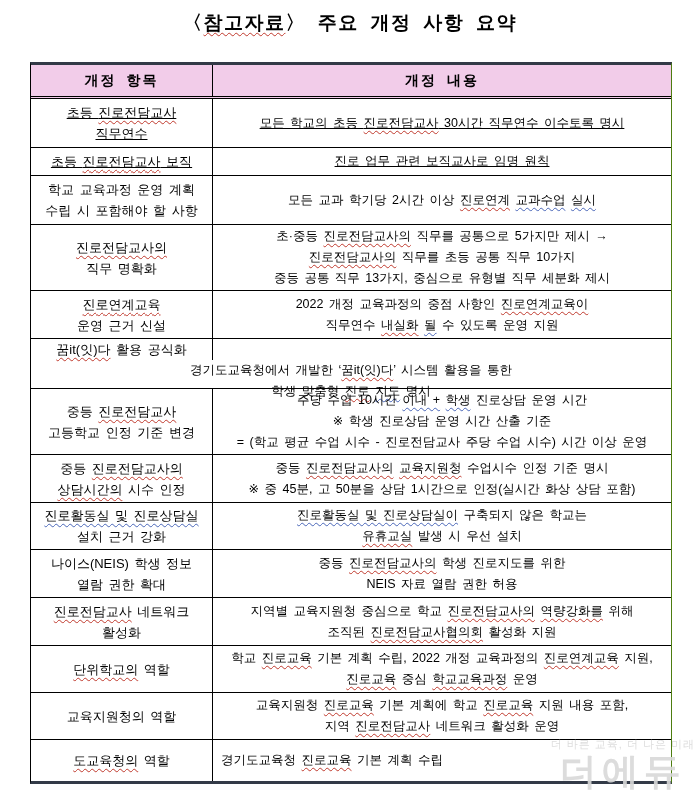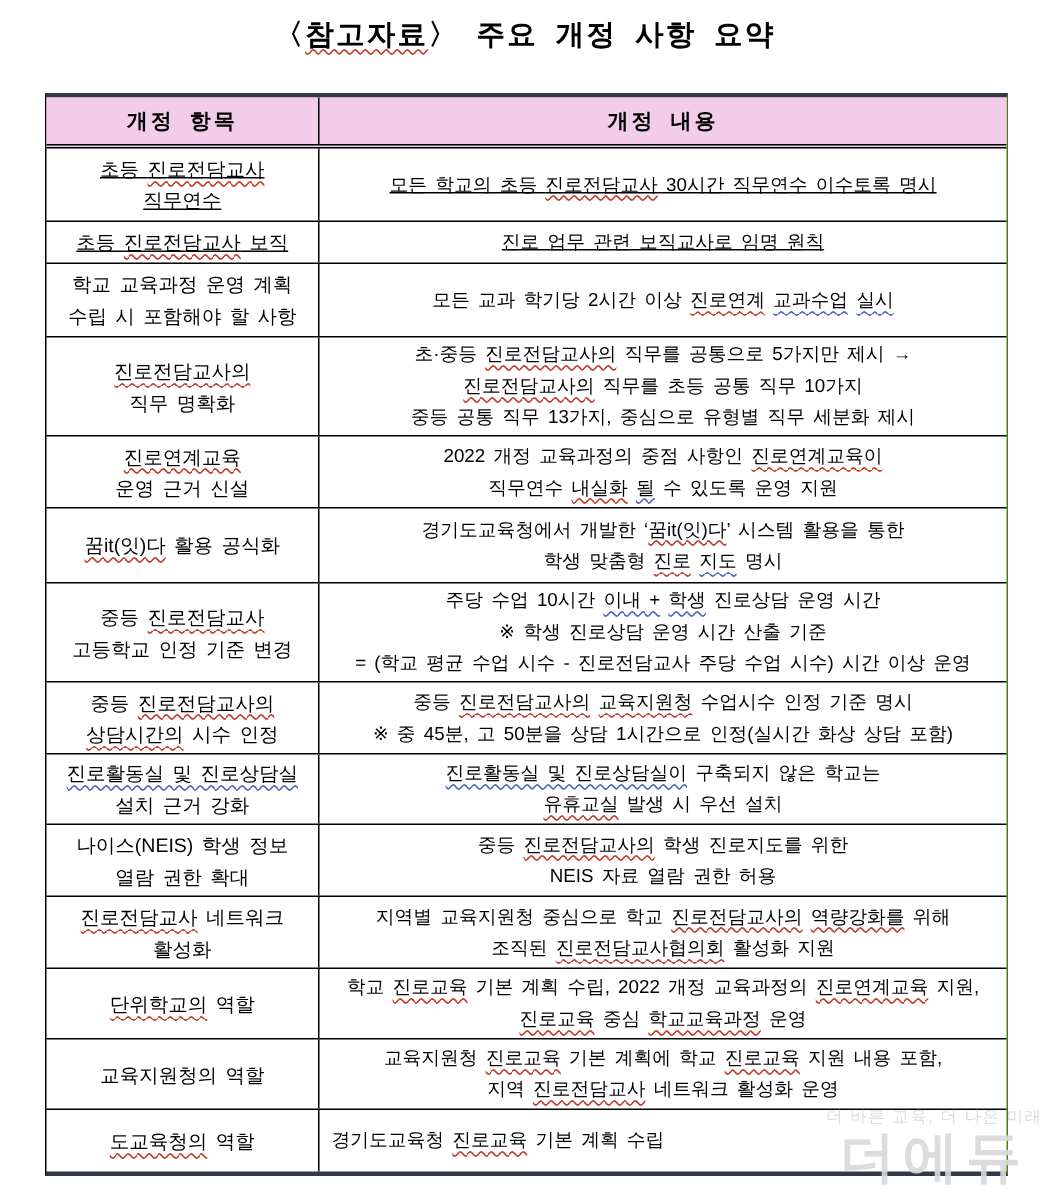--- a/index.html
+++ b/index.html
@@ -104,21 +104,21 @@
       <div class="row" style="height: 48px;">
         <div class="cell cell-item">
           <div><span class="sq-r">진로연계교육</span></div>
           <div><span>운영 근거 신설</span></div>
         </div>
         <div class="cell cell-content">
           <div><span>2022 개정 교육과정의 중점 사항인 </span><span class="sq-r">진로연계교육이</span></div>
           <div><span>직무연수 </span><span class="sq-r">내실화</span><span> </span><span class="sq-b">될</span><span> 수 있도록 운영 지원</span></div>
         </div>
       </div>
-      <div class="row" style="height: 50px;">
+      <div class="row" style="height: 50px; flex-direction: column;">
         <div class="cell cell-item">
           <div><span class="sq-r">꿈it(잇)다</span><span> 활용 공식화</span></div>
         </div>
         <div class="cell cell-content">
           <div><span>경기도교육청에서 개발한 ‘</span><span class="sq-r">꿈it(잇)다</span><span>’ 시스템 활용을 통한</span></div>
           <div><span>학생 맞춤형 </span><span class="sq-r">진로</span><span> </span><span class="sq-b">지도</span><span> 명시</span></div>
         </div>
       </div>
       <div class="row" style="height: 66px;">
         <div class="cell cell-item">

